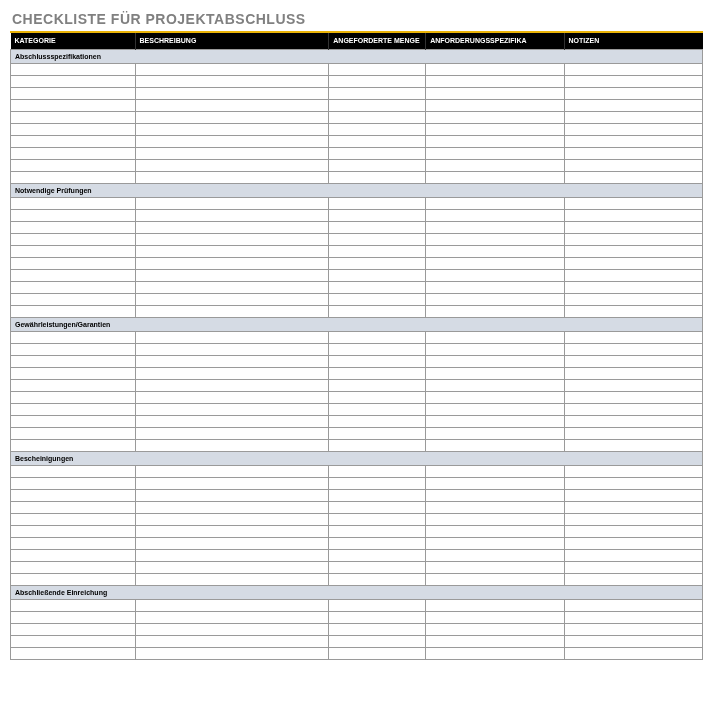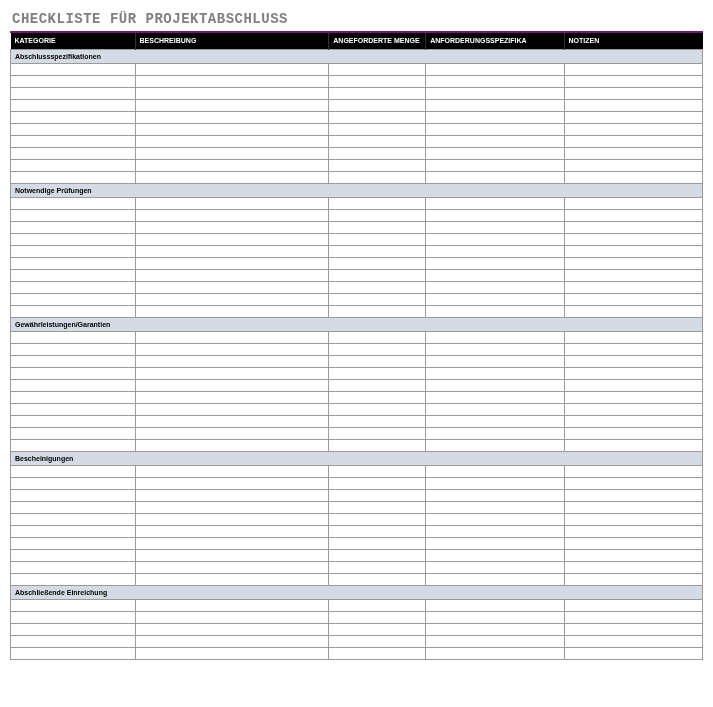--- a/index.html
+++ b/index.html
@@ -7,23 +7,22 @@
     margin: 0;
     padding: 0;
     font-family: Arial, Helvetica, sans-serif;
     background: #ffffff;
     width: 713px;
   }
   .page {
     padding: 8px 10px 0 10px;
   }
   .title-bar {
-    border-bottom: 2px solid #701a75;
+    border-bottom: 2px solid #eab308;
     padding: 2px 0 3px 2px;
-    font-family: Liberation Mono, monospace;
   }
   .title {
     font-size: 14px;
     font-weight: bold;
     letter-spacing: 0.5px;
     color: #808080;
   }
   table {
     width: 100%;
     border-collapse: collapse;

